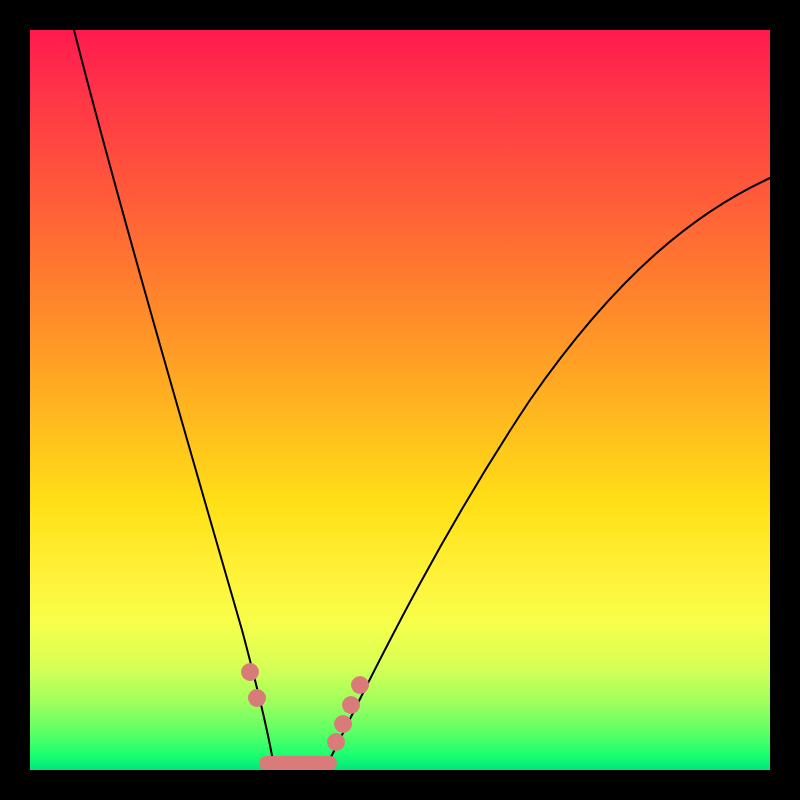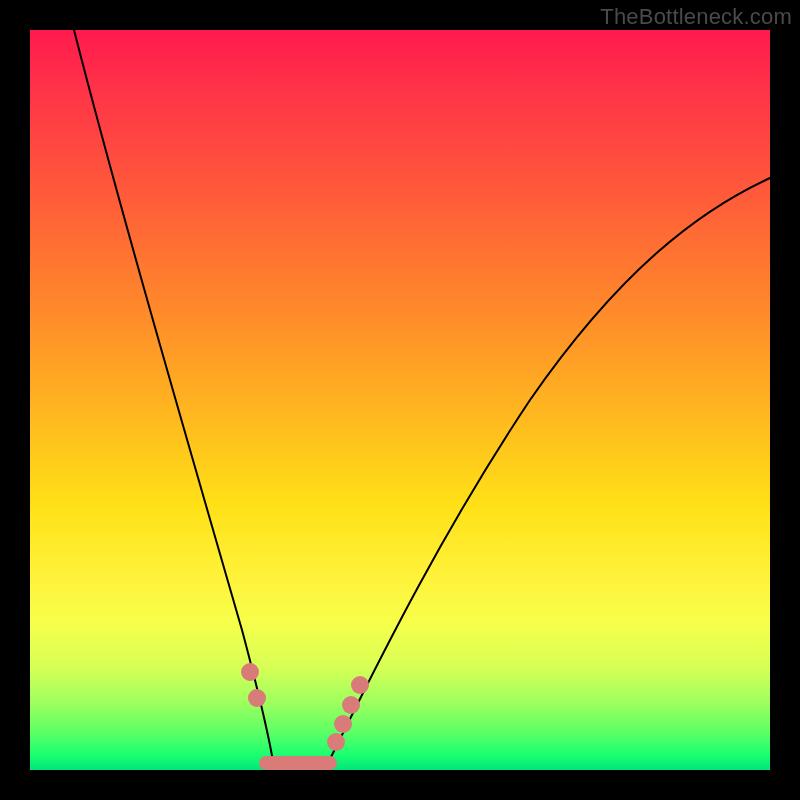--- a/index.html
+++ b/index.html
@@ -73,21 +73,20 @@
   .bead {
     fill: #d97b78;
   }
 </style>
 </head>
 <body>
 
 <div class="frame">
   <div class="plot"></div>
 
-  <div class="watermark">TheBottleneck.com</div>
 
   <svg class="curves" viewBox="0 0 740 740">
 
     <path class="curve" d="M 44 0
              C 90 180, 160 420, 212 600
              C 228 660, 238 700, 244 737"></path>
 
     <path class="curve" d="M 244 737 L 296 737"></path>
 
     <path class="curve" d="M 296 737

